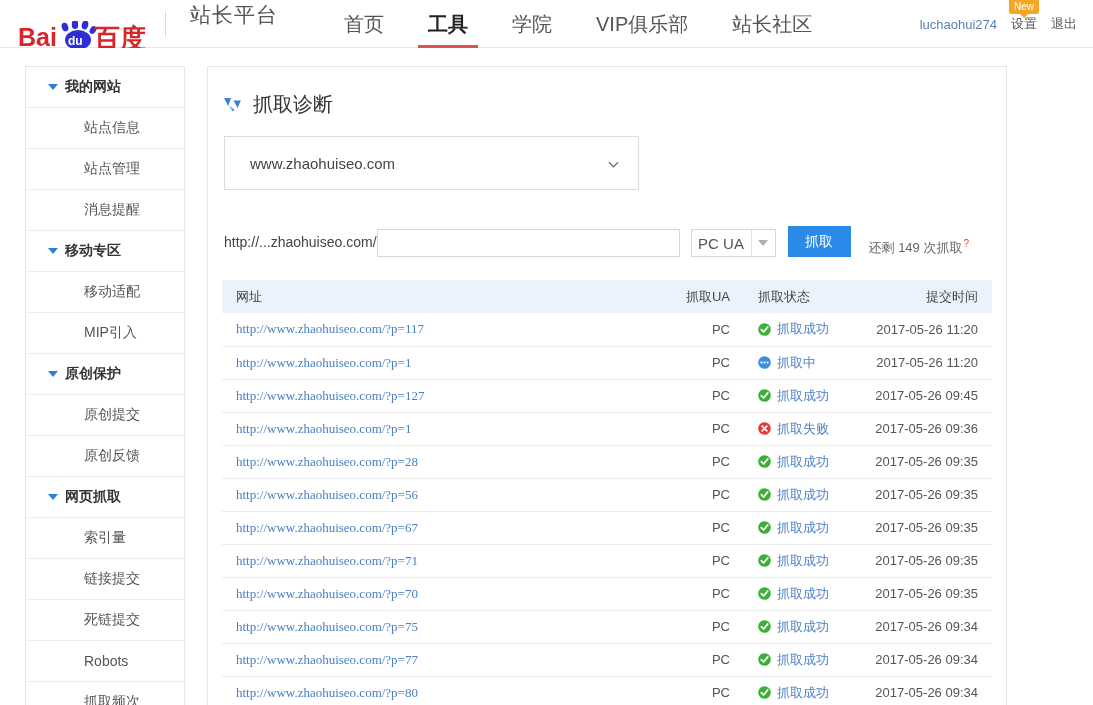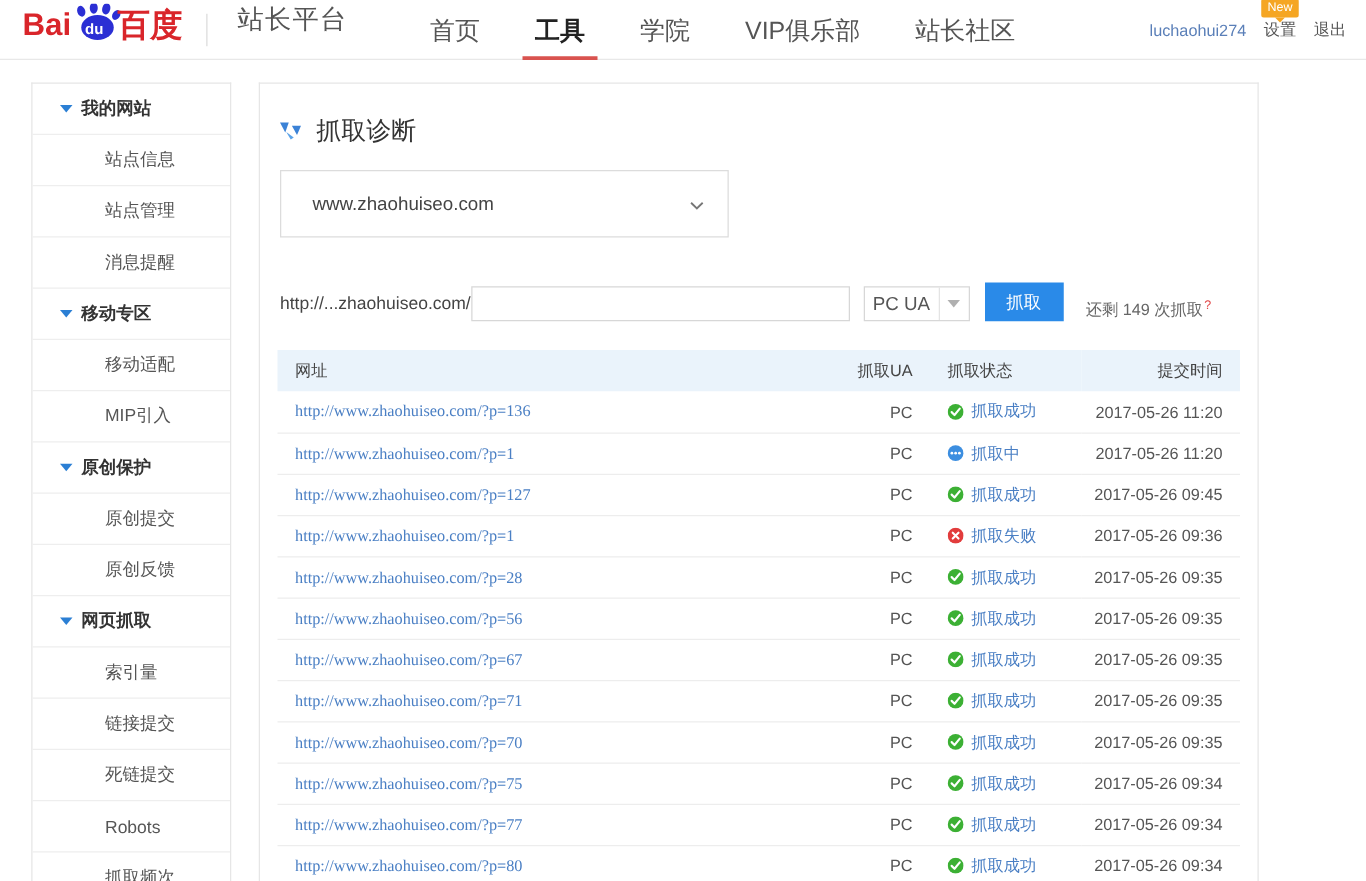--- a/index.html
+++ b/index.html
@@ -13,21 +13,21 @@
   }
 
   
   .header {
     position: relative;
     height: 48px;
     background: #fff;
     border-bottom: 1px solid #e8e8e8;
   }
   .logo {
-    position: absolute; left: 18px; top: 1px;
+    position: absolute; left: 18px; top: 19px;
     display: flex; align-items: center;
     height: 36px;
   }
   .logo svg { display: block; }
   .logo-divider {
     position: absolute; left: 165px; top: 11px;
     width: 1px; height: 26px; background: #dcdcdc;
   }
   .platform-name {
     position: absolute; left: 190px; top: 1px;
@@ -135,21 +135,21 @@
   .panel-title {
     display: flex; align-items: center;
     margin: 24px 0 0 16px;
     font-size: 20px; color: #333;
   }
   .title-icon { margin-right: 9px; display: block; }
 
   .site-select {
     position: relative;
     margin: 18px 0 0 16px;
-    width: 359px; height: 54px;
+    width: 415px; height: 54px;
     border: 1px solid #dcdcdc;
     background: #fff;
     display: flex; align-items: center;
     cursor: pointer;
   }
   .site-select-value {
     margin-left: 25px;
     font-size: 15px; color: #444;
   }
   .chev {
@@ -368,21 +368,21 @@
       <thead>
         <tr>
           <th class="c-url">网址</th>
           <th class="c-ua">抓取UA</th>
           <th class="c-st">抓取状态</th>
           <th class="c-time">提交时间</th>
         </tr>
       </thead>
       <tbody id="tbody">
           <tr>
-            <td class="c-url"><a class="row-link" href="#">http://www.zhaohuiseo.com/?p=136</a></td>
+            <td class="c-url"><a class="row-link" href="#">http://www.zhaohuiseo.com/?p=117</a></td>
             <td class="c-ua">PC</td>
             <td class="c-st">
               <span class="status-wrap">
                 <svg class="sicon" width="13" height="13" viewBox="0 0 13 13">
                   <circle cx="6.5" cy="6.5" r="6.3" fill="#3cb034"></circle>
                   <path d="M3.3 6.7 L5.6 9 L9.8 3.9" fill="none" stroke="#fff" stroke-width="1.7" stroke-linecap="round" stroke-linejoin="round"></path>
                 </svg>
                 <span class="status-text">抓取成功</span>
               </span>
             </td>

